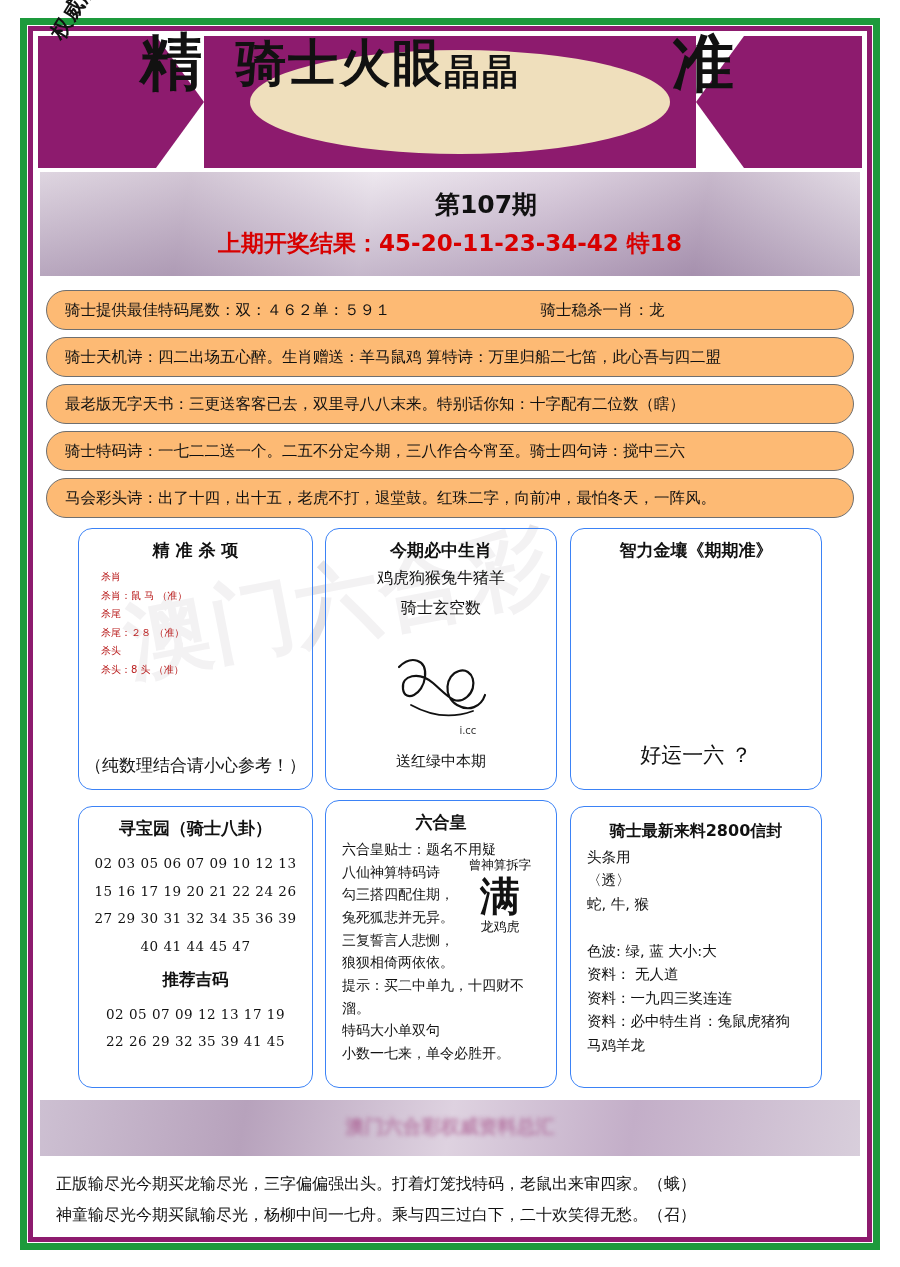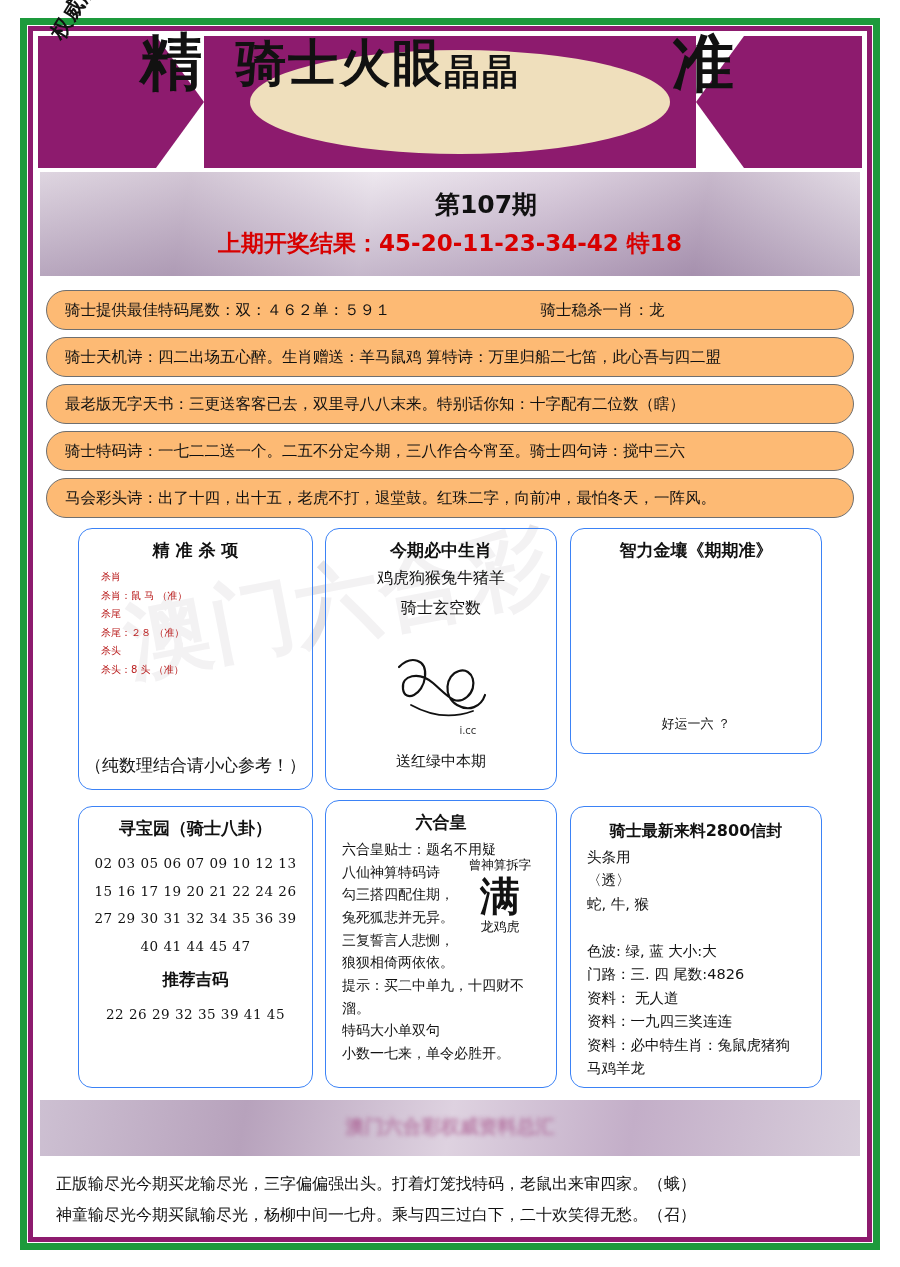--- a/index.html
+++ b/index.html
@@ -184,21 +184,21 @@
   .card-title {
     text-align: center;
     font-size: 17px;
     font-weight: bold;
     color: #111;
     margin-top: 10px;
   }
   
   .c-sha   { left: 8px;   top: 0;   width: 235px; height: 262px; }
   .c-sheng { left: 255px; top: 0;   width: 232px; height: 262px; }
-  .c-zhili { left: 500px; top: 0;   width: 252px; height: 226px; }
+  .c-zhili { left: 500px; top: 0;   width: 252px; height: 262px; }
   .c-xun   { left: 8px;   top: 278px; width: 235px; height: 282px; }
   .c-liuhe { left: 255px; top: 272px; width: 232px; height: 288px; }
   .c-lai   { left: 500px; top: 278px; width: 252px; height: 282px; }
 
   .sha-body {
     padding: 6px 20px 0 22px;
     font-size: 10px;
     line-height: 1.85;
     color: #b91c1c;
   }
@@ -231,21 +231,21 @@
   .scribble-tag {
     position: absolute;
     left: 58%; top: 196px;
     font-size: 10px;
     color: #333;
   }
   .zhili-foot {
     position: absolute;
     bottom: 20px; left: 0; width: 100%;
     text-align: center;
-    font-size: 13px;
+    font-size: 21px;
     color: #111;
   }
   .xun-nums {
     margin-top: 10px;
     padding: 0 14px;
     text-align: center;
     font-size: 13.5px;
     line-height: 2.05;
     color: #111;
     letter-spacing: .5px;
@@ -414,20 +414,21 @@
     <div class="card c-xun">
       <div class="card-title">寻宝园（骑士八卦）</div>
       <div class="xun-nums">
         <div>02 03 05 06 07 09 10 12 13</div>
         <div>15 16 17 19 20 21 22 24 26</div>
         <div>27 29 30 31 32 34 35 36 39</div>
         <div>40 41 44 45 47</div>
       </div>
       <div class="xun-sub">推荐吉码</div>
       <div class="xun-nums">
+        <div>02 05 07 09 12 13 17 19</div>
         <div>22 26 29 32 35 39 41 45</div>
       </div>
     </div>
 
     <div class="card c-liuhe">
       <div class="card-title">六合皇</div>
       <div class="liuhe-body">
         <div>六合皇贴士：题名不用疑</div>
         <div>八仙神算特码诗</div>
         <div>勾三搭四配住期，</div>
@@ -446,21 +447,20 @@
     </div>
 
     <div class="card c-lai">
       <div class="lai-title">骑士最新来料2800信封</div>
       <div class="lai-body">
         <div>头条用</div>
         <div>〈透〉</div>
         <div>蛇, 牛, 猴</div>
         <div>&nbsp;</div>
         <div>色波: 绿, 蓝    大小:大</div>
-        <div>门路：三. 四   尾数:4826</div>
         <div>资料： 无人道</div>
         <div>资料：一九四三奖连连</div>
         <div>资料：必中特生肖：兔鼠虎猪狗</div>
         <div>马鸡羊龙</div>
       </div>
     </div>
   </div>
 
   <div class="bottom-strip">
     <div class="bottom-strip-text">澳门六合彩权威资料总汇</div>

